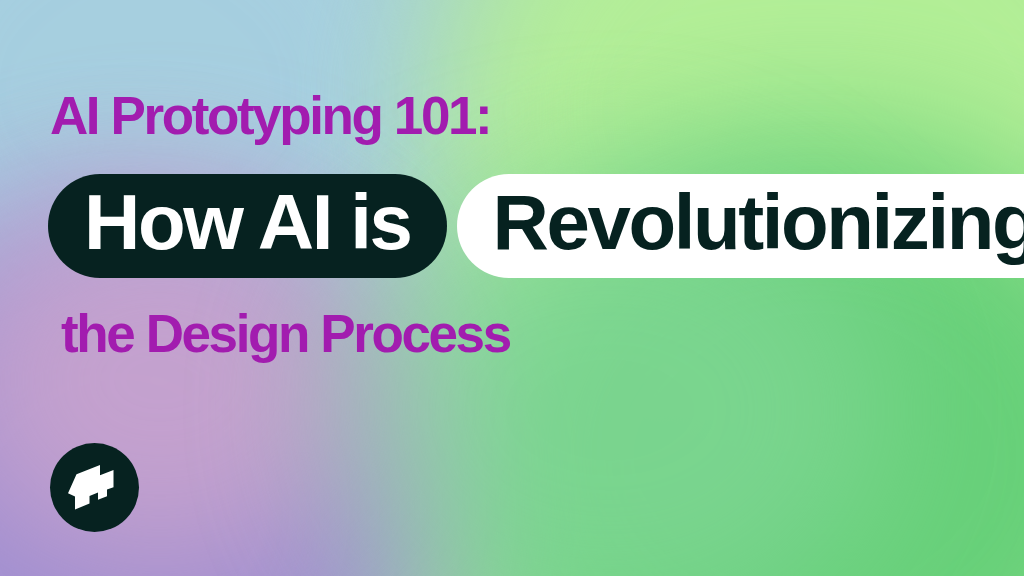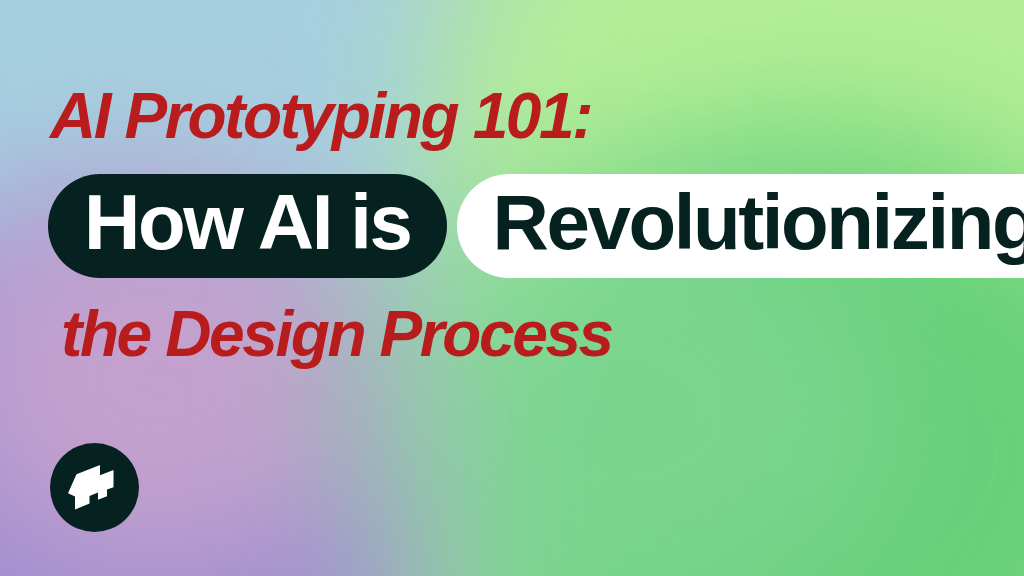--- a/index.html
+++ b/index.html
@@ -79,26 +79,25 @@
     top: 74px;
     width: 950px;
   }
 
   .line {
     display: block;
     white-space: nowrap;
   }
 
   .line-text {
-    font-size: 64px;
+    font-size: 53px;
     line-height: 84px;
     font-weight: 700;
     letter-spacing: -2.4px;
-    color: #b91c1c;
-    font-style: italic;
+    color: #a21caf;
   }
 
   .line-1 { margin-left: 2px; }
 
   .line-pills {
     margin-top: 16px;
     margin-bottom: 14px;
     display: flex;
     align-items: center;
     gap: 10px;

